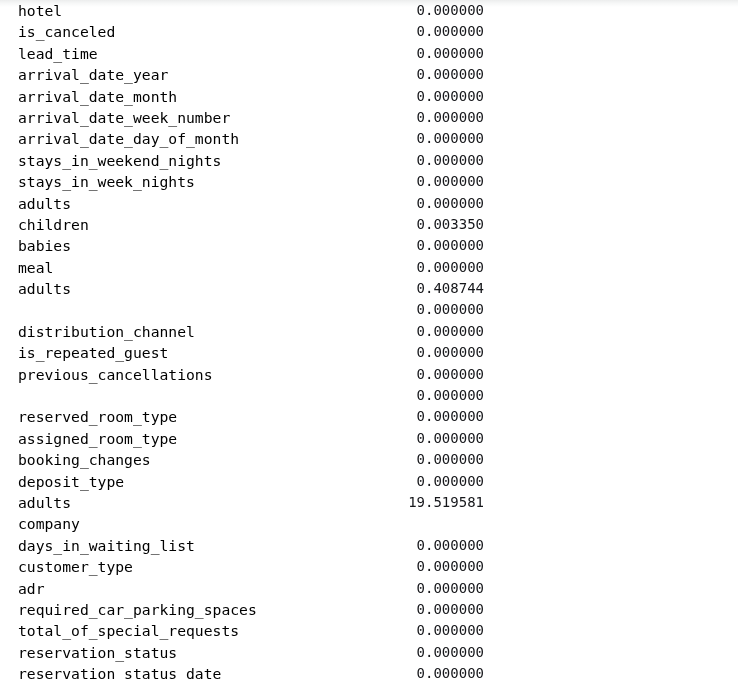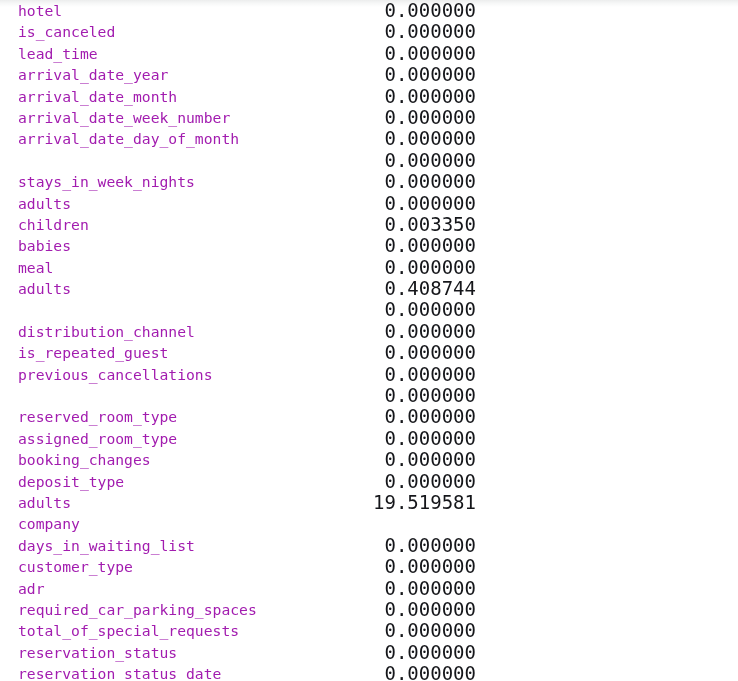--- a/index.html
+++ b/index.html
@@ -42,47 +42,47 @@
     line-height: 21.4px;
     white-space: pre;
   }
 
   .series-index {
     position: absolute;
     left: 18px;
     top: 0;
     font-size: 14.7px;
     letter-spacing: 0px;
-    color: #a21caf;
+    color: #000000;
   }
 
   .series-value {
     position: absolute;
-    left: 8px;
+    left: 16px;
     top: 0;
     width: 468px;
     text-align: right;
-    font-size: 19px;
+    font-size: 14px;
     color: #15161a;
   }
 </style>
 </head>
 <body>
 
 <div id="output-top-shadow"></div>
 
 <div id="series-output">
     <div class="series-row"><span class="series-index">hotel</span><span class="series-value">0.000000</span></div>
     <div class="series-row"><span class="series-index">is_canceled</span><span class="series-value">0.000000</span></div>
     <div class="series-row"><span class="series-index">lead_time</span><span class="series-value">0.000000</span></div>
     <div class="series-row"><span class="series-index">arrival_date_year</span><span class="series-value">0.000000</span></div>
     <div class="series-row"><span class="series-index">arrival_date_month</span><span class="series-value">0.000000</span></div>
     <div class="series-row"><span class="series-index">arrival_date_week_number</span><span class="series-value">0.000000</span></div>
     <div class="series-row"><span class="series-index">arrival_date_day_of_month</span><span class="series-value">0.000000</span></div>
-    <div class="series-row"><span class="series-value">0.000000</span></div>
+    <div class="series-row"><span class="series-index">stays_in_weekend_nights</span><span class="series-value">0.000000</span></div>
     <div class="series-row"><span class="series-index">stays_in_week_nights</span><span class="series-value">0.000000</span></div>
     <div class="series-row"><span class="series-index">adults</span><span class="series-value">0.000000</span></div>
     <div class="series-row"><span class="series-index">children</span><span class="series-value">0.003350</span></div>
     <div class="series-row"><span class="series-index">babies</span><span class="series-value">0.000000</span></div>
     <div class="series-row"><span class="series-index">meal</span><span class="series-value">0.000000</span></div>
     <div class="series-row"><span class="series-index">adults</span><span class="series-value">0.408744</span></div>
     <div class="series-row"><span class="series-value">0.000000</span></div>
     <div class="series-row"><span class="series-index">distribution_channel</span><span class="series-value">0.000000</span></div>
     <div class="series-row"><span class="series-index">is_repeated_guest</span><span class="series-value">0.000000</span></div>
     <div class="series-row"><span class="series-index">previous_cancellations</span><span class="series-value">0.000000</span></div>

